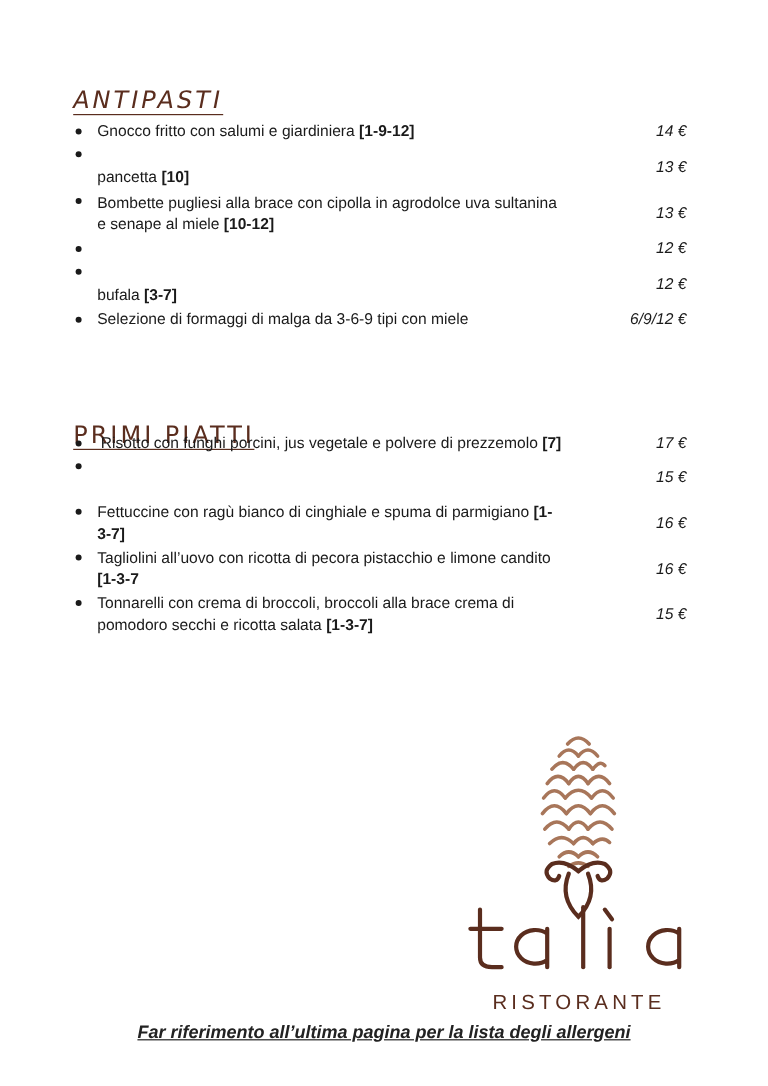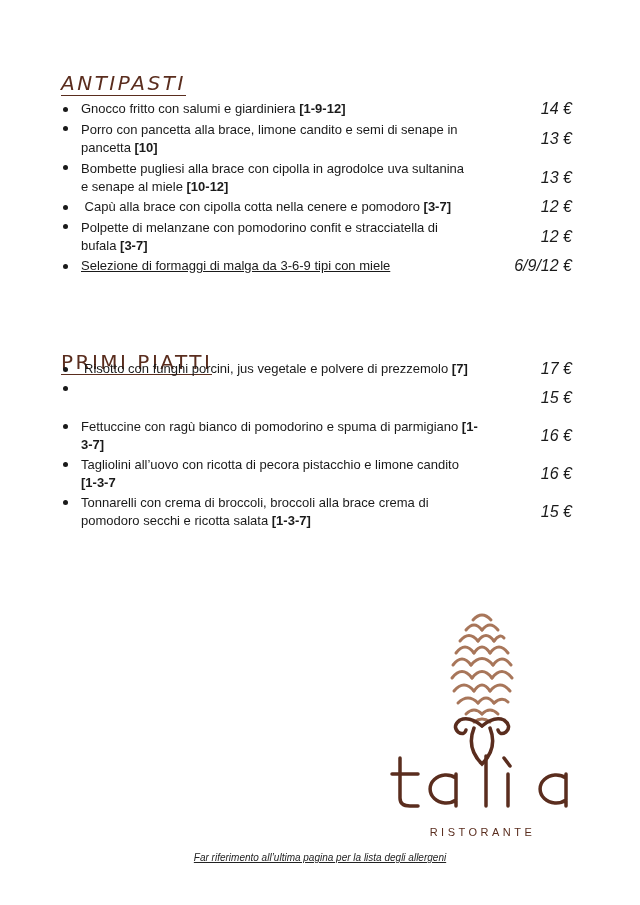--- a/index.html
+++ b/index.html
@@ -18,81 +18,80 @@
     }
     .section-title.italic { font-style: italic; }
     .menu-list { position: absolute; left: 60px; width: 512px; margin: 0; padding: 0; list-style: none; }
     .menu-item { position: relative; display: flex; align-items: center; font-size: 13px; line-height: 18px; }
     .bullet {
       position: absolute; left: 3px; width: 5px; height: 5px; border-radius: 50%; background: #1a1a1a;
     }
     .item-text { margin-left: 21px; width: 420px; }
     .item-text b { font-weight: bold; }
     .price {
-      position: absolute; right: 0; font-style: italic; font-size: 16px; text-align: right;
+      position: absolute; right: 0; font-style: italic; font-size: 13px; text-align: right;
     }
     .logo { position: absolute; left: 390px; top: 608px; width: 185px; height: 230px; }
     .footer-note {
       position: absolute; left: 0; width: 640px; top: 852px; text-align: center;
-      font-size: 10px; font-style: italic; text-decoration: underline; color: #222;
+      font-size: 15px; font-style: italic; text-decoration: underline; color: #222; font-weight: bold;
     }
   </style>
 </head>
 <body>
 
 <h2 class="section-title italic" style="top:55px;">ANTIPASTI</h2>
 
 <ul class="menu-list" style="top:99px;">
   <li class="menu-item" style="height:20px;">
     <span class="bullet"></span>
     <span class="item-text"><span>Gnocco fritto con salumi e giardiniera </span><b>[1-9-12]</b></span>
     <span class="price">14 €</span>
   </li>
   <li class="menu-item" style="height:39px;">
     <span class="bullet" style="top:7px;"></span>
-    <span class="item-text"><span>Porro con pancetta alla brace, limone candito e semi di senape in</span><br><span>pancetta </span><b>[10]</b></span>
+    <span class="item-text"><br><span>pancetta </span><b>[10]</b></span>
     <span class="price">13 €</span>
   </li>
   <li class="menu-item" style="height:39px;">
     <span class="bullet" style="top:7px;"></span>
     <span class="item-text"><span>Bombette pugliesi alla brace con cipolla in agrodolce uva sultanina</span><br><span>e senape al miele </span><b>[10-12]</b></span>
     <span class="price">13 €</span>
   </li>
   <li class="menu-item" style="height:20px;">
     <span class="bullet"></span>
-    <span class="item-text"><span style="white-space:pre;"> Capù alla brace con cipolla cotta nella cenere e pomodoro </span><b>[3-7]</b></span>
     <span class="price">12 €</span>
   </li>
   <li class="menu-item" style="height:39px;">
     <span class="bullet" style="top:7px;"></span>
-    <span class="item-text"><span>Polpette di melanzane con pomodorino confit e stracciatella di</span><br><span>bufala </span><b>[3-7]</b></span>
+    <span class="item-text"><br><span>bufala </span><b>[3-7]</b></span>
     <span class="price">12 €</span>
   </li>
-  <li class="menu-item" style="height:20px;text-decoration:underline;">
+  <li class="menu-item" style="height:20px;">
     <span class="bullet"></span>
     <span class="item-text"><span>Selezione di formaggi di malga da 3-6-9 tipi con miele</span></span>
     <span class="price">6/9/12 €</span>
   </li>
 </ul>
 
 <h2 class="section-title" style="top:334px;">PRIMI PIATTI</h2>
 
 <ul class="menu-list" style="top:359px;">
   <li class="menu-item" style="height:20px;">
     <span class="bullet"></span>
     <span class="item-text" style="width:440px;margin-left:24px;"><span>Risotto con funghi porcini, jus vegetale e polvere di prezzemolo </span><b>[7]</b></span>
     <span class="price">17 €</span>
   </li>
   <li class="menu-item" style="height:38px;">
     <span class="bullet" style="top:7px;"></span>
     <span class="price">15 €</span>
   </li>
   <li class="menu-item" style="height:38px;">
     <span class="bullet" style="top:7px;"></span>
-    <span class="item-text"><span>Fettuccine con ragù bianco di pomodorino e spuma di parmigiano </span><b>[1-</b><br><b>3-7]</b></span>
+    <span class="item-text"><span>Fettuccine con ragù bianco di cinghiale e spuma di parmigiano </span><b>[1-</b><br><b>3-7]</b></span>
     <span class="price">16 €</span>
   </li>
   <li class="menu-item" style="height:38px;">
     <span class="bullet" style="top:7px;"></span>
     <span class="item-text"><span>Tagliolini all’uovo con ricotta di pecora pistacchio e limone candito</span><br><b>[1-3-7</b></span>
     <span class="price">16 €</span>
   </li>
   <li class="menu-item" style="height:38px;">
     <span class="bullet" style="top:7px;"></span>
     <span class="item-text"><span>Tonnarelli con crema di broccoli, broccoli alla brace crema di</span><br><span>pomodoro secchi e ricotta salata </span><b>[1-3-7]</b></span>
@@ -137,16 +136,16 @@
 
       <path d="M10 150 L10 190 Q10 198 20 198 L28 198"></path>
       <path d="M2 166 L28 166"></path>
       <path d="M66 170 A16 14 0 1 0 66 192 M66 166 L66 198"></path>
       <path d="M96 148 L96 198"></path>
       <path d="M118 166 L118 198"></path>
       <path d="M114 150 L120 158"></path>
       <path d="M176 170 A16 14 0 1 0 176 192 M176 166 L176 198"></path>
     </g>
   </svg>
-  <div style="position:absolute; left:0; width:185px; top:218px; text-align:center; font-size:11px; letter-spacing:3.5px; color:#5a2d1e;">RISTORANTE</div>
+  <div style="position:absolute; left:0; width:185px; top:218px; text-align:center; font-size:17px; letter-spacing:3.5px; color:#5a2d1e;">RISTORANTE</div>
 </div>
 
 <div class="footer-note">Far riferimento all’ultima pagina per la lista degli allergeni</div>
 
 </body></html>

